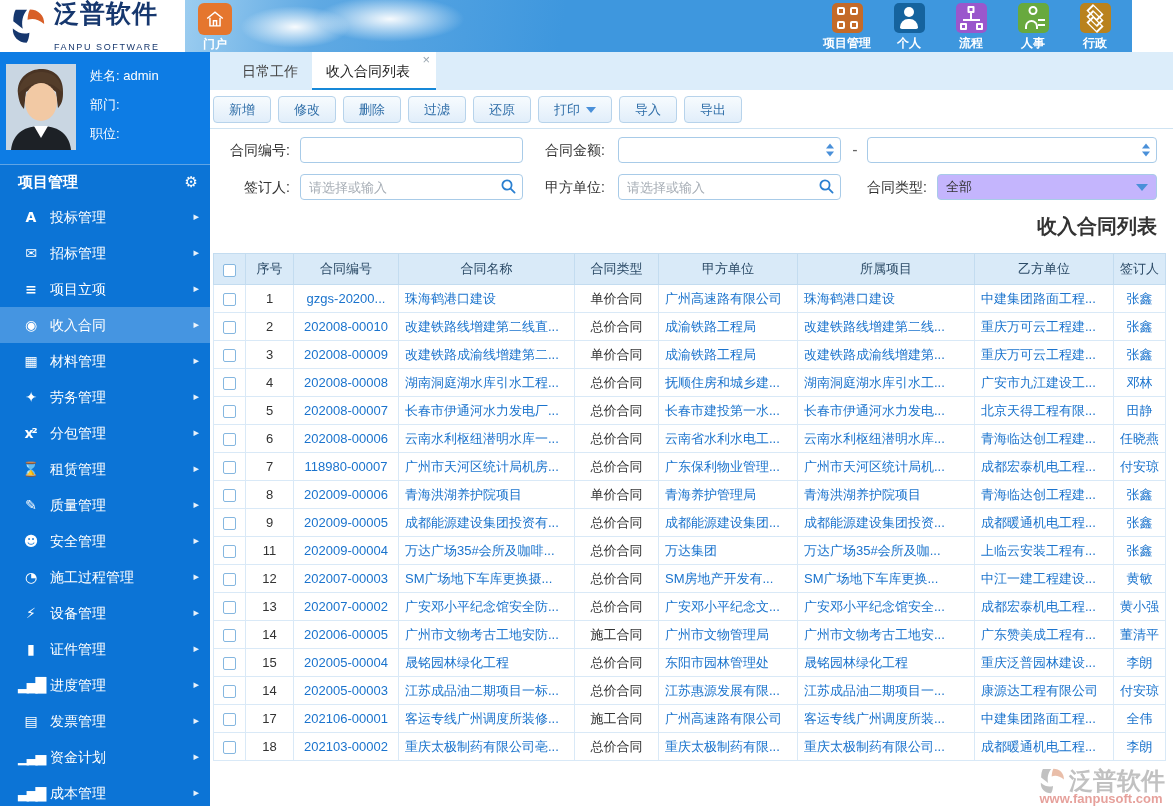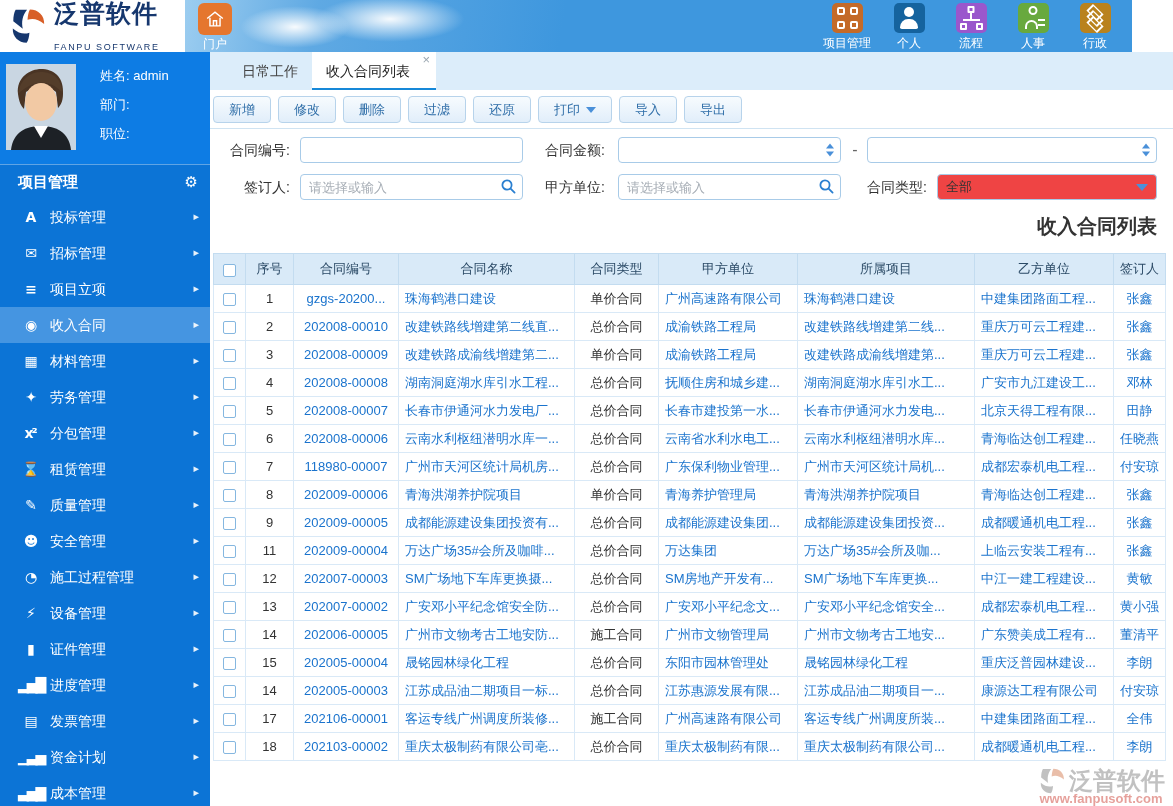--- a/index.html
+++ b/index.html
@@ -7,21 +7,21 @@
   .app{position:relative;width:1173px;height:806px;overflow:hidden;
        font-family:"Liberation Sans","DejaVu Sans",sans-serif;color:#333;background:#fff;}
 
   
   .logo-area{position:absolute;left:0;top:0;width:185px;height:52px;background:#fff;
              display:flex;align-items:center;padding-left:8px;}
   .logo-text{margin-left:6px;line-height:1;}
   .logo-cn{font-size:25px;font-weight:bold;color:#16376e;letter-spacing:1px;}
   .logo-en{font-size:9px;color:#16376e;letter-spacing:1.6px;margin-top:17px;}
   .top-bar{position:absolute;left:185px;top:0;width:947px;height:52px;
-           background:linear-gradient(100deg,#9ccdf0 0%,#5fa9e3 14%,#3e97de 40%,#3e97de 100%);overflow:hidden;}
+           background:linear-gradient(100deg,#9ccdf0 0%,#5fa9e3 14%,#3e97de 40%,#3e97de 100%);overflow:hidden;font-weight:bold;}
   .cloud{position:absolute;background:radial-gradient(ellipse at center,rgba(255,255,255,.95),rgba(255,255,255,0) 70%);}
   .portal{position:absolute;left:6px;top:3px;width:48px;text-align:center;cursor:pointer;}
   .portal-icon{width:34px;height:32px;margin:0 auto;border-radius:6px;background:#e5762e;display:flex;align-items:center;justify-content:center;}
   .portal-label{color:#fff;font-size:12px;margin-top:1px;}
   .modules{position:absolute;right:6px;top:3px;display:flex;}
   .mod{width:62px;text-align:center;cursor:pointer;}
   .mod-icon{width:31px;height:30px;margin:0 auto;border-radius:5px;position:relative;}
   .mod-label{color:#fff;font-size:12px;margin-top:2px;white-space:nowrap;}
   
   .gsq{position:absolute;width:8px;height:8px;border:2px solid #fff;border-radius:2px;}
@@ -38,21 +38,21 @@
   .fl-v{position:absolute;left:50%;transform:translateX(-50%);top:10px;width:2px;height:6px;background:#fff;}
   .fl-h{position:absolute;left:7px;right:7px;top:16px;height:2px;background:#fff;}
   .layer{position:absolute;left:50%;width:15px;height:15px;border:2px solid #fff;transform:translateX(-50%) rotate(45deg) ;}
   .icon-layers .layer{transform:translateX(-50%) rotate(45deg) scale(1,.62);}
   .icon-layers .layer:nth-child(1){top:2px;} .icon-layers .layer:nth-child(2){top:8px;} .icon-layers .layer:nth-child(3){top:14px;}
 
   
   .sidebar{position:absolute;left:0;top:52px;width:210px;height:754px;background:#0c74d6;color:#fff;}
   .user-panel{position:relative;height:112px;background:#0d7ce4;}
   .avatar{position:absolute;left:6px;top:12px;width:70px;height:86px;overflow:hidden;}
-  .u-row{position:absolute;left:90px;font-size:13px;color:#fff;white-space:nowrap;margin-left:10px;}
+  .u-row{position:absolute;left:90px;font-size:13px;color:#fff;white-space:nowrap;}
   .divider{height:1px;background:rgba(255,255,255,.35);}
   .section-hd{position:relative;height:34px;line-height:34px;padding-left:18px;font-size:15px;font-weight:bold;}
   .gear{position:absolute;right:12px;top:0;font-family:"DejaVu Sans",sans-serif;font-size:15px;cursor:pointer;}
   .menu{position:relative;}
   .mi{position:relative;height:36px;line-height:36px;cursor:pointer;font-size:14px;}
   .mi.active{background:#4595e1;}
   .mi-ic{position:absolute;left:18px;width:24px;text-align:center;font-family:"DejaVu Sans",sans-serif;font-size:14px;font-weight:bold;letter-spacing:-2px;}
   .mi-lb{position:absolute;left:50px;}
   .mi-ch{position:absolute;right:11px;font-size:11px;color:rgba(255,255,255,.9);font-family:"DejaVu Sans",sans-serif;}
 
@@ -74,21 +74,21 @@
   .f-input{position:absolute;height:26px;border:1px solid #a8cbe8;border-radius:4px;font-size:13px;color:#333;
            padding:0 8px;outline:none;font-family:inherit;background:#fff;}
   .f-input::placeholder{color:#a6adb5;}
   .wrap{position:absolute;height:26px;}
   .wrap .f-input{left:0;top:0;width:100%;}
   .spin{position:absolute;right:7px;top:50%;transform:translateY(-50%);display:flex;flex-direction:column;gap:3px;cursor:pointer;}
   .sp-up{width:0;height:0;border-left:4px solid transparent;border-right:4px solid transparent;border-bottom:5px solid #4a90d9;}
   .sp-dn{width:0;height:0;border-left:4px solid transparent;border-right:4px solid transparent;border-top:5px solid #4a90d9;}
   .srch{position:absolute;right:6px;top:4px;cursor:pointer;}
   .dash{position:absolute;text-align:center;line-height:26px;color:#666;}
-  .selectbox{position:absolute;height:26px;border:1px solid #a8cbe8;border-radius:4px;background:#ef4444;cursor:pointer;
+  .selectbox{position:absolute;height:26px;border:1px solid #a8cbe8;border-radius:4px;background:#c4b5fd;cursor:pointer;
              font-size:13px;line-height:24px;padding:0 8px;color:#333;}
   .sel-caret{position:absolute;right:8px;top:9px;width:0;height:0;border-left:6px solid transparent;border-right:6px solid transparent;border-top:7px solid #4a90d9;}
   .list-title{position:absolute;top:161px;right:16px;font-size:20px;font-weight:bold;color:#333;}
 
   table.grid{position:absolute;top:201px;left:3px;width:952px;border-collapse:collapse;table-layout:fixed;font-size:13px;}
   table.grid th{height:28px;background:#d9eaf8;color:#2b4a66;font-weight:normal;border:1px solid #c3dcf0;padding:6px 6px;white-space:nowrap;overflow:hidden;}
   table.grid td{height:28px;border:1px solid #d9e9f7;padding:0 6px;white-space:nowrap;overflow:hidden;text-overflow:clip;background:#fff;}
   td.ctr,th.ctr{text-align:center;}
   td.lft{text-align:left;}
   .lnk{color:#1a73cd;cursor:pointer;}

